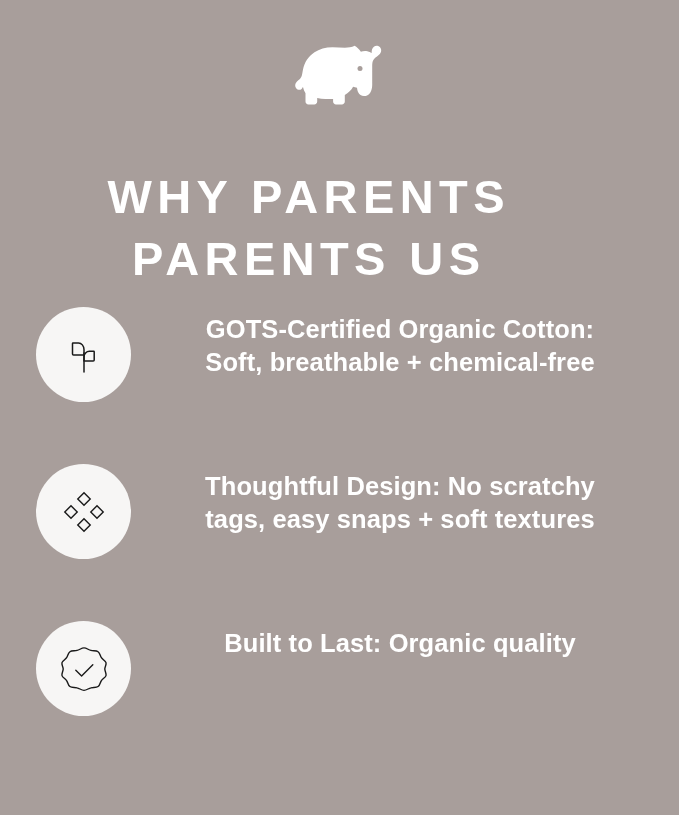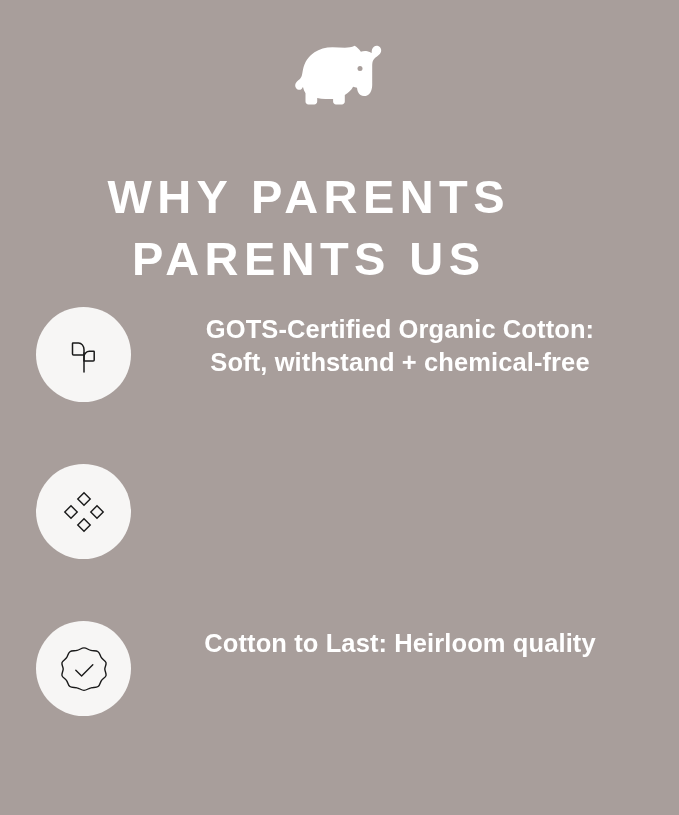--- a/index.html
+++ b/index.html
@@ -119,36 +119,40 @@
           <g stroke="#1a1a1a" stroke-width="1.5" stroke-linecap="round" stroke-linejoin="round" fill="none">
             <path d="M24 41 V22"></path>
             <path d="M24 24 H13.5 A1 1 0 0 1 12.5 23 V12.5 A0.5 0.5 0 0 1 13 12 H18.5 C21.5 12 24 14.8 24 18.6 Z"></path>
             <path d="M24 30 H33.2 A1 1 0 0 0 34.2 29 V20.8 A0.5 0.5 0 0 0 33.7 20.3 H29.4 C26.4 20.3 24 22.8 24 26 Z"></path>
           </g>
         </svg>
       </span>
     </div>
     <div class="feature-text">
       <span class="tline">GOTS-Certified Organic Cotton:</span>
-      <span class="tline">Soft, withstand + chemical-free</span>
+      <span class="tline">Soft, breathable + chemical-free</span>
     </div>
   </div>
 
   <div class="feature-row">
     <div class="icon-circle">
       <span>
         <svg width="46" height="46" viewBox="0 0 46 46" fill="none" aria-hidden="true">
           <g stroke="#1a1a1a" stroke-width="1.4" fill="none">
             <rect x="18.6" y="5.6" width="8.8" height="8.8" transform="rotate(45 23 10)"></rect>
             <rect x="5.6" y="18.6" width="8.8" height="8.8" transform="rotate(45 10 23)"></rect>
             <rect x="31.6" y="18.6" width="8.8" height="8.8" transform="rotate(45 36 23)"></rect>
             <rect x="18.6" y="31.6" width="8.8" height="8.8" transform="rotate(45 23 36)"></rect>
           </g>
         </svg>
       </span>
+    </div>
+    <div class="feature-text">
+      <span class="tline">Thoughtful Design: No scratchy</span>
+      <span class="tline">tags, easy snaps + soft textures</span>
     </div>
   </div>
 
   <div class="feature-row">
     <div class="icon-circle">
       <span>
         <svg width="50" height="50" viewBox="0 0 50 50" fill="none" aria-hidden="true">
           <g stroke="#1a1a1a" stroke-width="1.4" fill="none" stroke-linecap="round" stroke-linejoin="round">
             <path d="M25 4.2 C27.4 4.2 29.6 6.4 31.9 7.0 C34.3 7.7 37.2 6.8 39.1 8.3
                      C41.1 9.8 41.1 12.8 42.4 14.7 C43.7 16.6 46.4 17.8 47.0 20.0
@@ -159,17 +163,17 @@
                      C8.9 43.9 8.9 40.9 7.6 39.0 C6.3 37.1 3.6 35.9 3.0 33.7
                      C2.4 31.5 4.2 29.2 4.2 26.8 C4.2 24.5 2.4 22.2 3.0 20.0
                      C3.6 17.8 6.3 16.6 7.6 14.7 C8.9 12.8 8.9 9.8 10.9 8.3
                      C12.8 6.8 15.7 7.7 18.1 7.0 C20.4 6.4 22.6 4.2 25 4.2 Z" transform="translate(0,-1.8) scale(1,0.94) translate(0,1.8)"></path>
             <path d="M16.8 26.2 L22.6 32.0 L33.8 20.8"></path>
           </g>
         </svg>
       </span>
     </div>
     <div class="feature-text">
-      <span class="tline">Cotton to Last: Heirloom quality</span>
+      <span class="tline">Built to Last: Organic quality</span>
     </div>
   </div>
 
 </div>
 
 </body></html>

